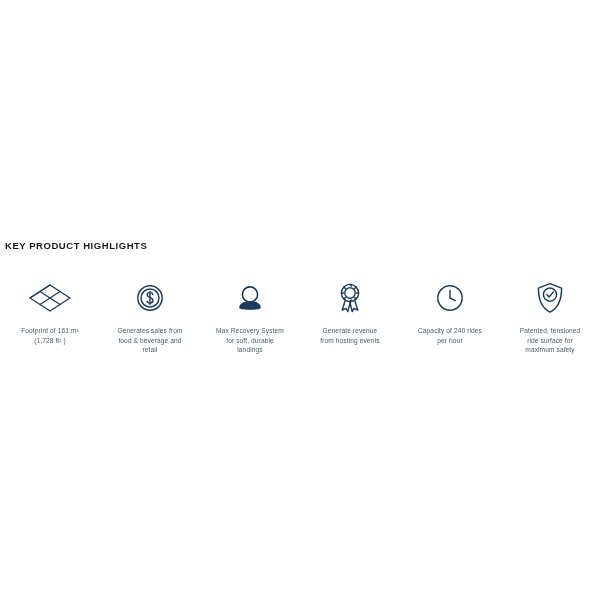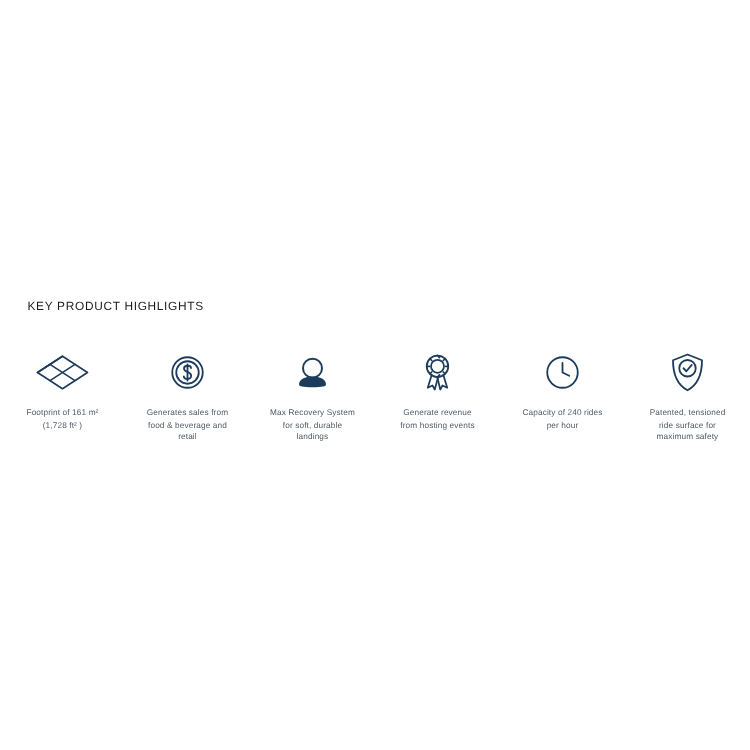--- a/index.html
+++ b/index.html
@@ -18,24 +18,24 @@
   .page {
     position: relative;
     width: 600px;
     height: 600px;
     background: #ffffff;
   }
 
   
   .section-heading {
     position: absolute;
-    left: 22px;
+    left: 5px;
     top: 232px;
     font-size: 9.5px;
-    font-weight: normal;
+    font-weight: bold;
     letter-spacing: 0.55px;
     color: #1a1a1a;
     line-height: 12px;
     white-space: nowrap;
   }
 
   
   .highlights-row {
     position: absolute;
     left: 0px;

